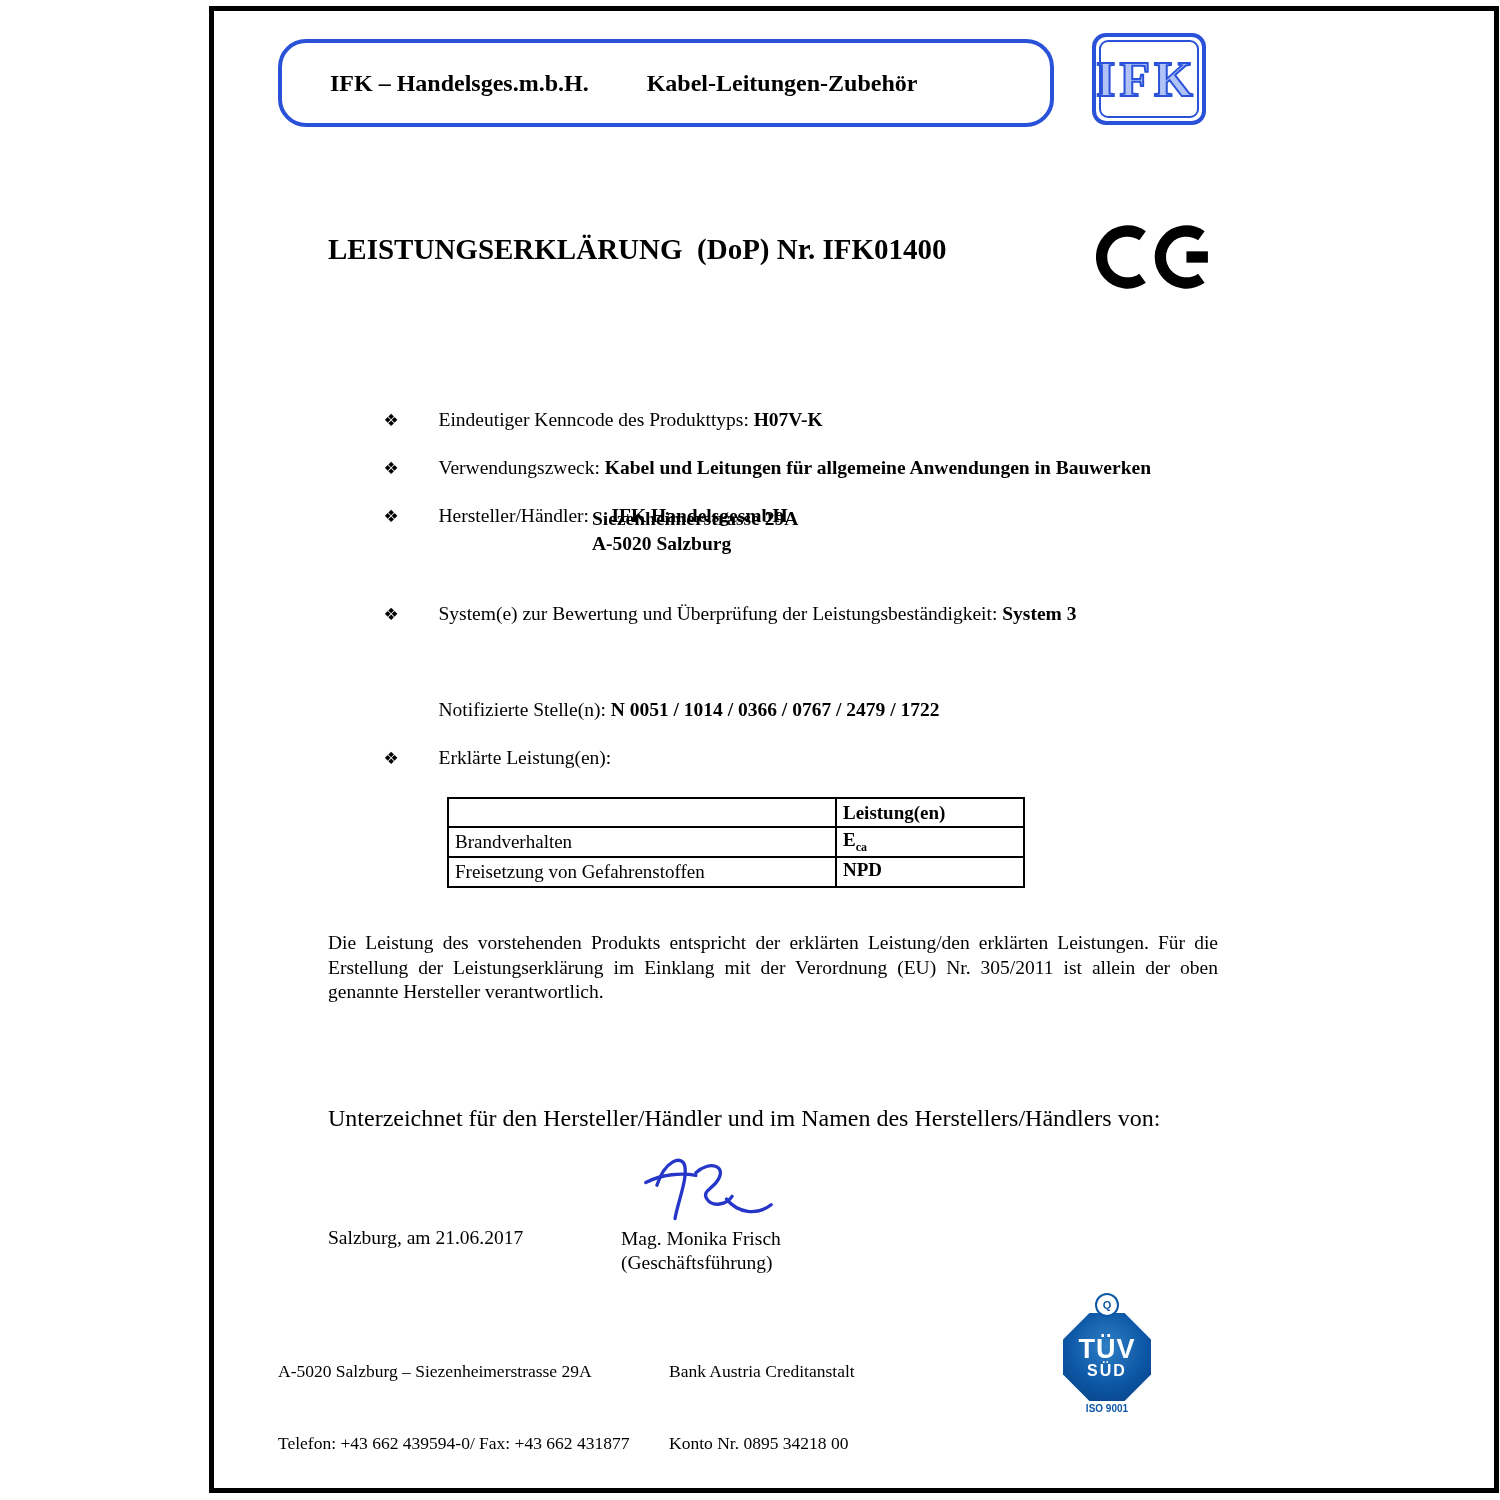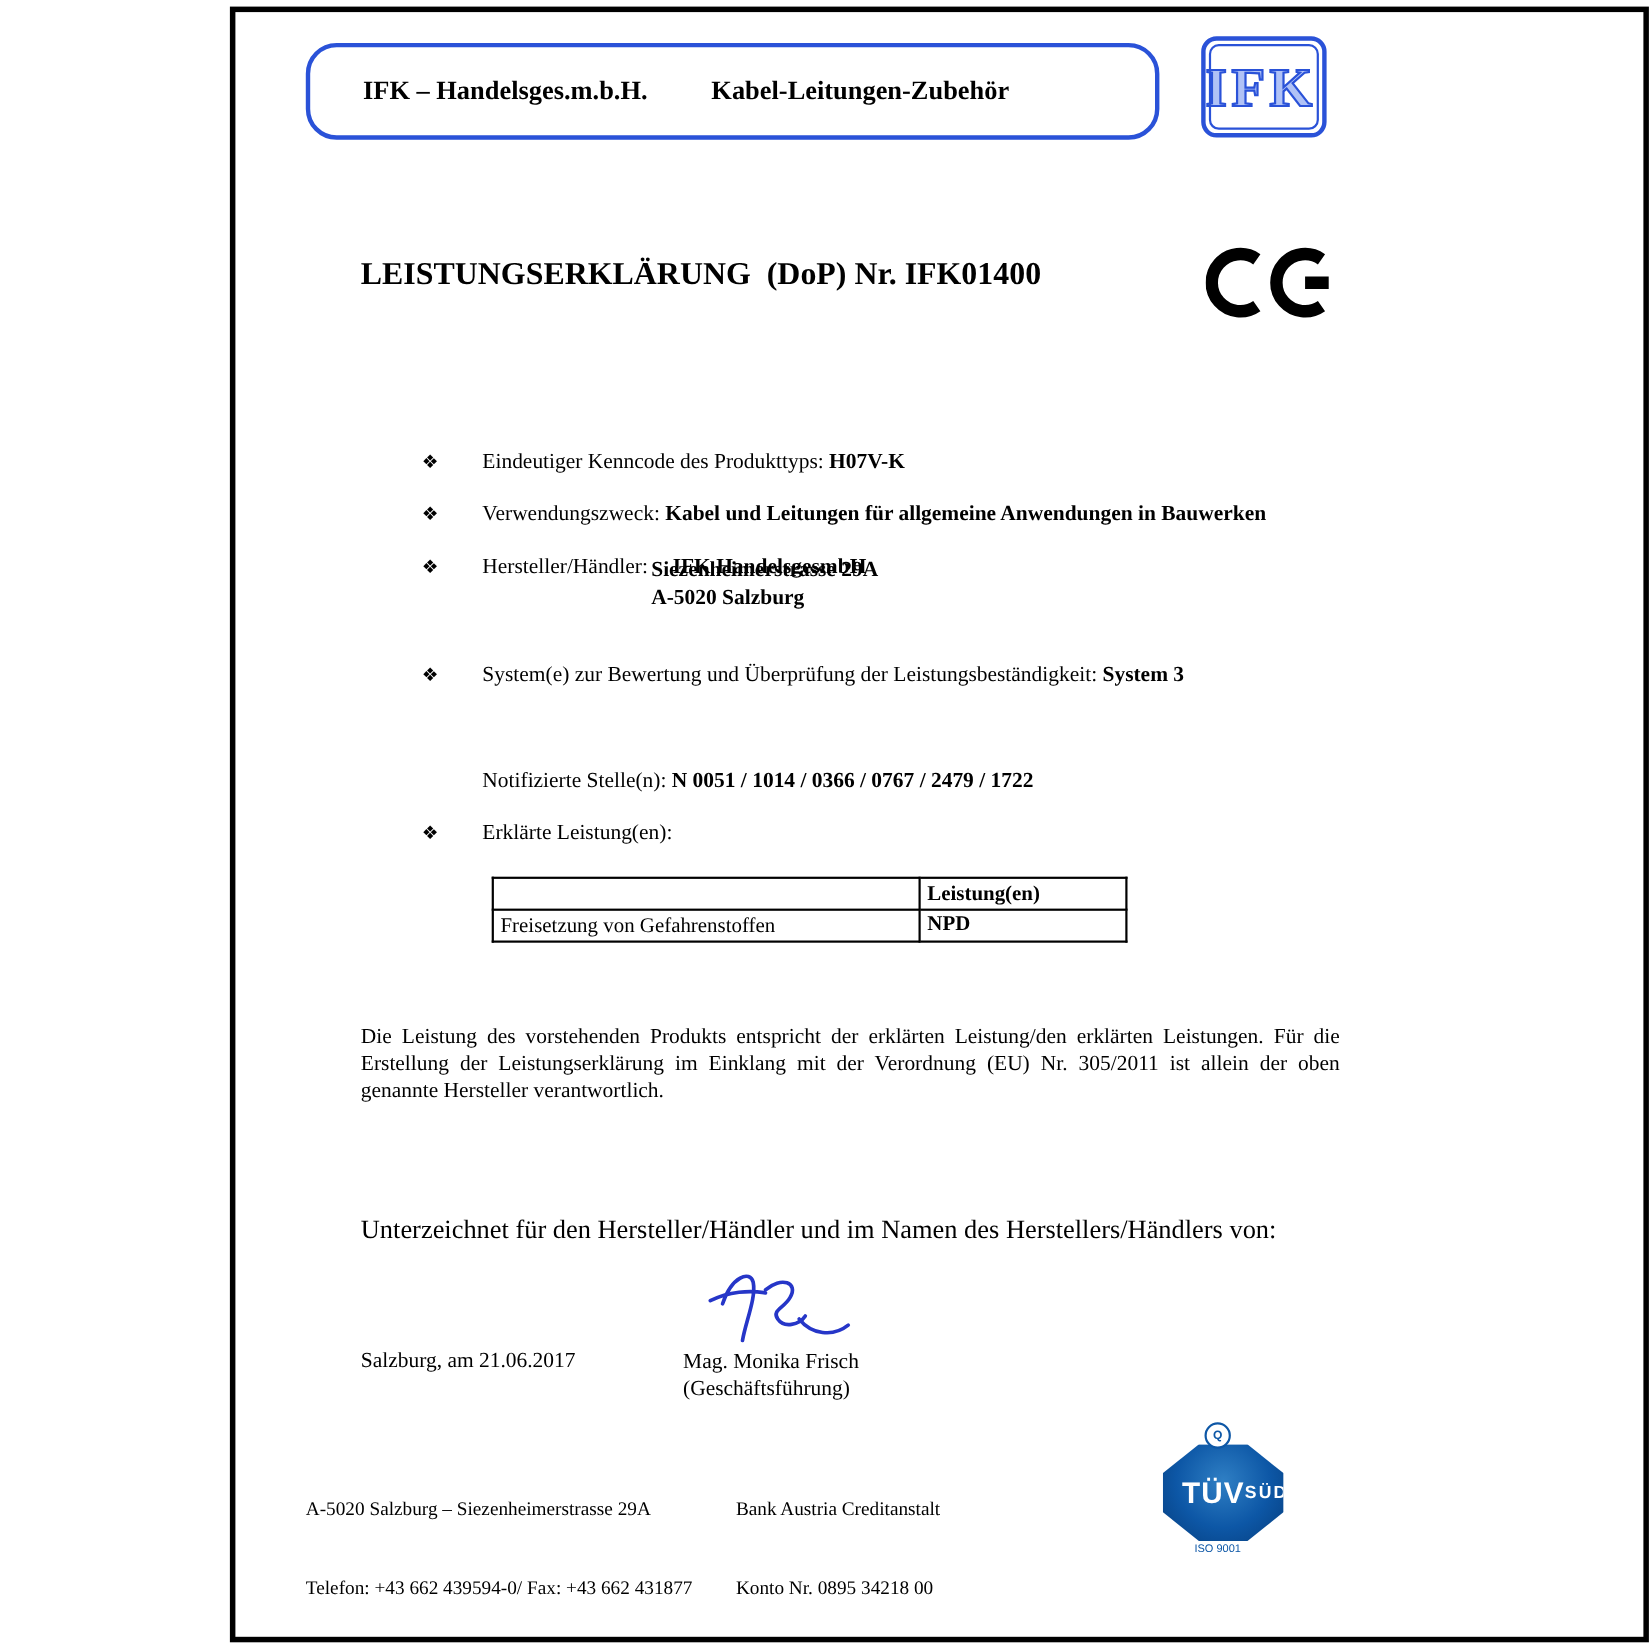--- a/index.html
+++ b/index.html
@@ -40,24 +40,24 @@
   .signer{position:absolute;left:407px;top:1216px;font-size:19.5px;line-height:24px;white-space:pre;}
 
   
   .foot{position:absolute;top:1300px;font-size:17.5px;line-height:24px;white-space:pre;}
   .foot-left{left:64px;}
   .foot-right{left:455px;}
 
   
   .tuv{position:absolute;left:843px;top:1282px;width:100px;text-align:center;font-family:"Liberation Sans",sans-serif;}
   .tuv-q{position:relative;z-index:2;display:inline-flex;align-items:center;justify-content:center;width:20px;height:20px;border:2px solid #0d57a6;border-radius:50%;background:#fff;color:#0d57a6;font-size:11px;font-weight:bold;margin-bottom:-8px;}
-  .tuv-oct{position:relative;width:88px;height:88px;margin:0 auto;background:radial-gradient(circle at 50% 38%,#2f7fc4 0%,#0d57a6 55%,#063e7e 100%);clip-path:polygon(30% 0,70% 0,100% 30%,100% 70%,70% 100%,30% 100%,0 70%,0 30%);display:flex;flex-direction:row;align-items:center;justify-content:center;color:#fff;padding-left:22px;}
+  .tuv-oct{position:relative;width:88px;height:88px;margin:0 auto;background:radial-gradient(circle at 50% 38%,#2f7fc4 0%,#0d57a6 55%,#063e7e 100%);clip-path:polygon(30% 0,70% 0,100% 30%,100% 70%,70% 100%,30% 100%,0 70%,0 30%);display:flex;flex-direction:column;align-items:center;justify-content:center;color:#fff;}
   .tuv-l1{font-size:27px;font-weight:bold;letter-spacing:1px;line-height:26px;}
   .tuv-l2{font-size:16px;font-weight:bold;letter-spacing:2px;line-height:17px;}
-  .tuv-iso{margin-top:2px;font-size:10px;font-weight:normal;color:#0d57a6;}
+  .tuv-iso{margin-top:2px;font-size:10px;font-weight:bold;color:#0d57a6;}
 </style>
 </head>
 <body>
 
 <div class="frame">
 
   <div class="header-box">
     <span class="company">IFK – Handelsges.m.b.H.</span>
     <span class="tagline">Kabel-Leitungen-Zubehör</span>
   </div>
@@ -100,20 +100,24 @@
     <span class="bullet">❖</span><span>Erklärte Leistung(en):</span>
   </div>
 
   <table class="dop-table">
     <tbody>
         <tr>
       <td class="c1"></td>
       <td class="c2 b">Leistung(en)</td>
     </tr>
     <tr>
+      <td class="c1">Brandverhalten</td>
+      <td class="c2"><span class="b">E</span><sub>ca</sub></td>
+    </tr>
+    <tr>
       <td class="c1">Freisetzung von Gefahrenstoffen</td>
       <td class="c2"><span class="b">NPD</span><sub></sub></td>
     </tr>
   </tbody>
     </table>
 
   <div class="para">Die Leistung des vorstehenden Produkts entspricht der erklärten Leistung/den erklärten Leistungen. Für die Erstellung der Leistungserklärung im Einklang mit der Verordnung (EU) Nr. 305/2011 ist allein der oben genannte Hersteller verantwortlich.</div>
 
   <div class="sign-intro">Unterzeichnet für den Hersteller/Händler und im Namen des Herstellers/Händlers von:</div>
 

